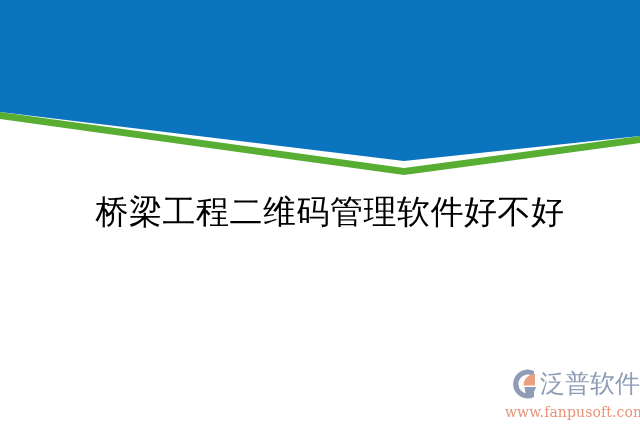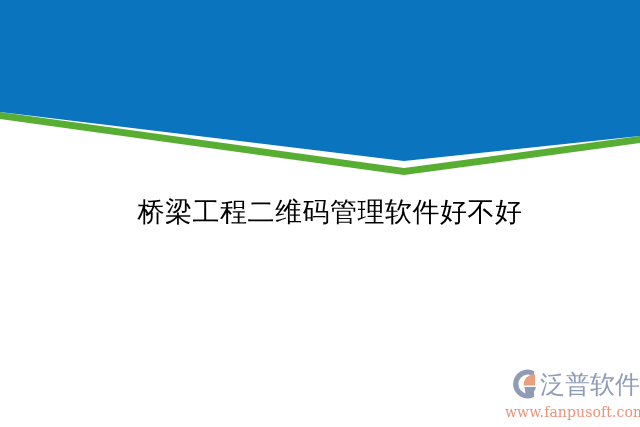--- a/index.html
+++ b/index.html
@@ -38,21 +38,21 @@
   #title-area {
     position: absolute;
     left: 0;
     top: 192px;
     width: 640px;
     text-align: center;
   }
   #slide-title {
     display: inline-block;
     font-family: "DejaVu Serif", "Liberation Serif", serif;
-    font-size: 27px;
+    font-size: 33px;
     line-height: 40px;
     letter-spacing: 0.5px;
     color: #000000;
     white-space: nowrap;
     font-weight: 400;
     margin-left: 20px;
   }
 
   
   #logo-watermark {
@@ -72,21 +72,21 @@
     height: 32px;
     flex: 0 0 34px;
     margin-right: 2px;
   }
   #logo-mark svg {
     display: block;
     width: 34px;
     height: 32px;
   }
   #logo-wordmark {
-    font-family: Liberation Sans, sans-serif;
+    font-family: Liberation Serif, serif;
     font-size: 25px;
     line-height: 28px;
     color: #8E9CB6;
     white-space: nowrap;
     font-weight: 400;
   }
   #logo-url {
     font-family: "DejaVu Serif", "Liberation Serif", serif;
     font-size: 14px;
     line-height: 18px;

